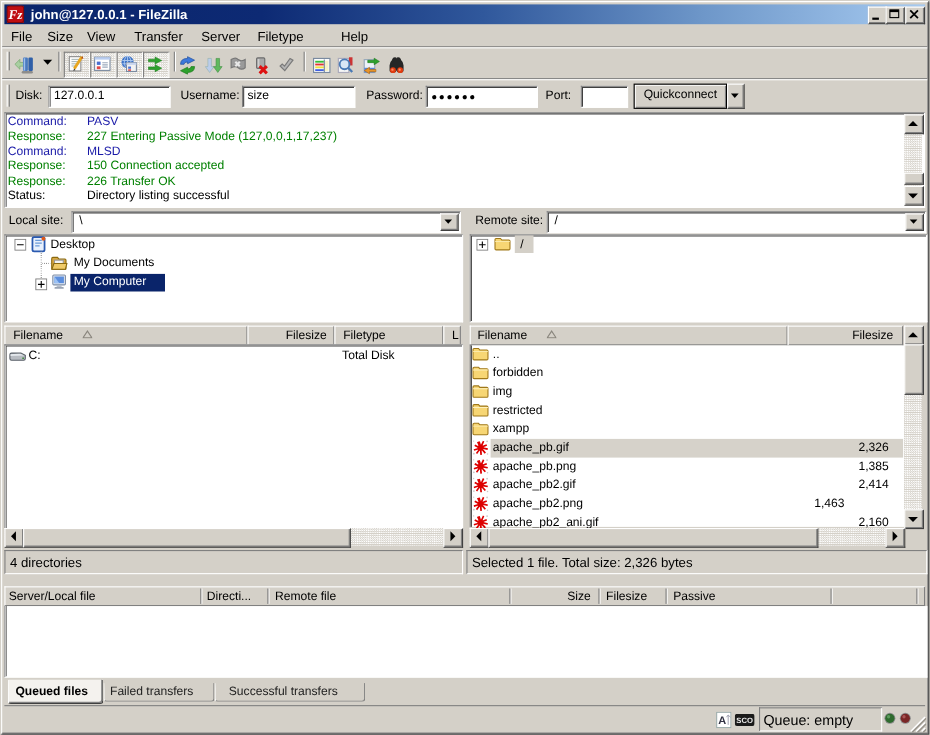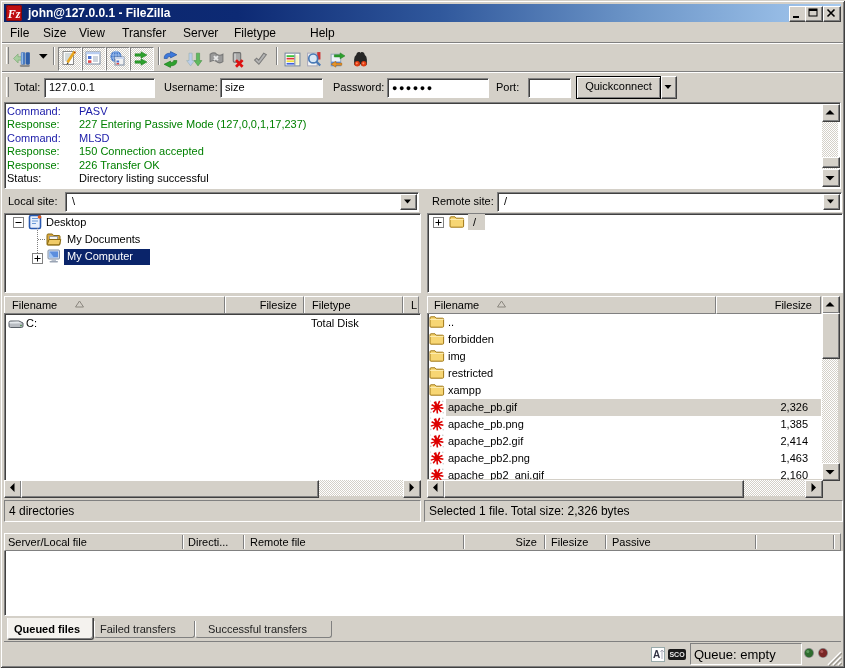--- a/index.html
+++ b/index.html
@@ -172,21 +172,21 @@
 <div class="a" style="left:352px;top:51px">
     <svg width="17" height="17" viewBox="0 0 16 16">
       <path d="M2 8 q0 -3 2 -4.5 L4.5 2.2 q0.8 -1.2 2.2 -1.2 q1.3 0 1.3 1 h0 q0 -1 1.3 -1 q1.4 0 2.2 1.2 L12 3.5 q2 1.5 2 4.5 v4 q0 2 -2.6 2 h-1.2 q-2 0-2.2 -2 q-0.2 2 -2.2 2 H4.6 Q2 14 2 12 Z" fill="#262626"></path>
 <circle cx="4.9" cy="12" r="2.5" fill="#e03c10"></circle>
       <circle cx="11.1" cy="12" r="2.5" fill="#e03c10"></circle>
 <circle cx="4.5" cy="11.6" r="1" fill="#ff8860"></circle>
       <circle cx="10.7" cy="11.6" r="1" fill="#ff8860"></circle>
     </svg>
   </div>
 <div class="a grip" style="left:6px;top:77px;height:20px"></div>
-<div class="a lbl" style="left:14px;top:78px">Total:</div>
+<div class="a lbl" style="left:14px;top:78px">Disk:</div>
 <div class="a sunken" style="left:44px;top:78px;width:109px;height:18px">
     <div style="margin:2px 0 0 4px;font-size:11px;">127.0.0.1</div>
   </div>
 <div class="a lbl" style="left:164px;top:78px">Username:</div>
 <div class="a sunken" style="left:220px;top:78px;width:101px;height:18px">
     <div style="margin:2px 0 0 4px;font-size:11px;">size</div>
   </div>
 <div class="a lbl" style="left:333px;top:78px">Password:</div>
 <div class="a sunken" style="left:387px;top:78px;width:100px;height:18px">
     <div style="margin:2px 0 0 4px;font-size:9px;letter-spacing:1.5px;margin-top:4px">●●●●●●</div>
@@ -419,21 +419,21 @@
     <svg width="16" height="16" viewBox="0 0 16 16">
       <path d="M7.5 8 L5.8 2.6 L7.2 2.2 L8.2 5.4 L10 1.6 L11.3 2.4 L9.6 6.2 L13.2 4.8 L13.8 6.2 L10.4 7.6 L14.6 8.6 L14.2 10 L10 9.2 L12.8 12.4 L11.6 13.4 L8.8 10.2 L9.2 14.4 L7.6 14.6 L7.2 10.4 L4.8 13.8 L3.6 12.8 L6 9.6 L2 10.8 L1.6 9.4 L5.6 8.2 L2.2 6.4 L3 5 L6.4 6.8 L4.6 3 L6 2.4 Z" fill="#dd0000"></path>
 <circle cx="7.8" cy="8" r="2.6" fill="#dd0000"></circle>
 <circle cx="13.8" cy="2.2" r="0.8" fill="#c8c8c8"></circle>
       <circle cx="1.8" cy="13.4" r="0.8" fill="#c8c8c8"></circle>
 <circle cx="14.2" cy="13.8" r="0.7" fill="#c8c8c8"></circle>
       <circle cx="1.6" cy="2" r="0.6" fill="#c8c8c8"></circle>
     </svg>
   </div>
 <div class="a" style="left:448px;top:452px">apache_pb2.png</div>
-<div class="a" style="left:700px;top:452px;width:108px;text-align:right">1,463</div>
+<div class="a" style="left:700px;top:452px;width:108px;text-align:center">1,463</div>
 <div class="a" style="left:429px;top:467px">
     <svg width="16" height="16" viewBox="0 0 16 16">
       <path d="M7.5 8 L5.8 2.6 L7.2 2.2 L8.2 5.4 L10 1.6 L11.3 2.4 L9.6 6.2 L13.2 4.8 L13.8 6.2 L10.4 7.6 L14.6 8.6 L14.2 10 L10 9.2 L12.8 12.4 L11.6 13.4 L8.8 10.2 L9.2 14.4 L7.6 14.6 L7.2 10.4 L4.8 13.8 L3.6 12.8 L6 9.6 L2 10.8 L1.6 9.4 L5.6 8.2 L2.2 6.4 L3 5 L6.4 6.8 L4.6 3 L6 2.4 Z" fill="#dd0000"></path>
 <circle cx="7.8" cy="8" r="2.6" fill="#dd0000"></circle>
 <circle cx="13.8" cy="2.2" r="0.8" fill="#c8c8c8"></circle>
       <circle cx="1.8" cy="13.4" r="0.8" fill="#c8c8c8"></circle>
 <circle cx="14.2" cy="13.8" r="0.7" fill="#c8c8c8"></circle>
       <circle cx="1.6" cy="2" r="0.6" fill="#c8c8c8"></circle>
     </svg>
   </div>

